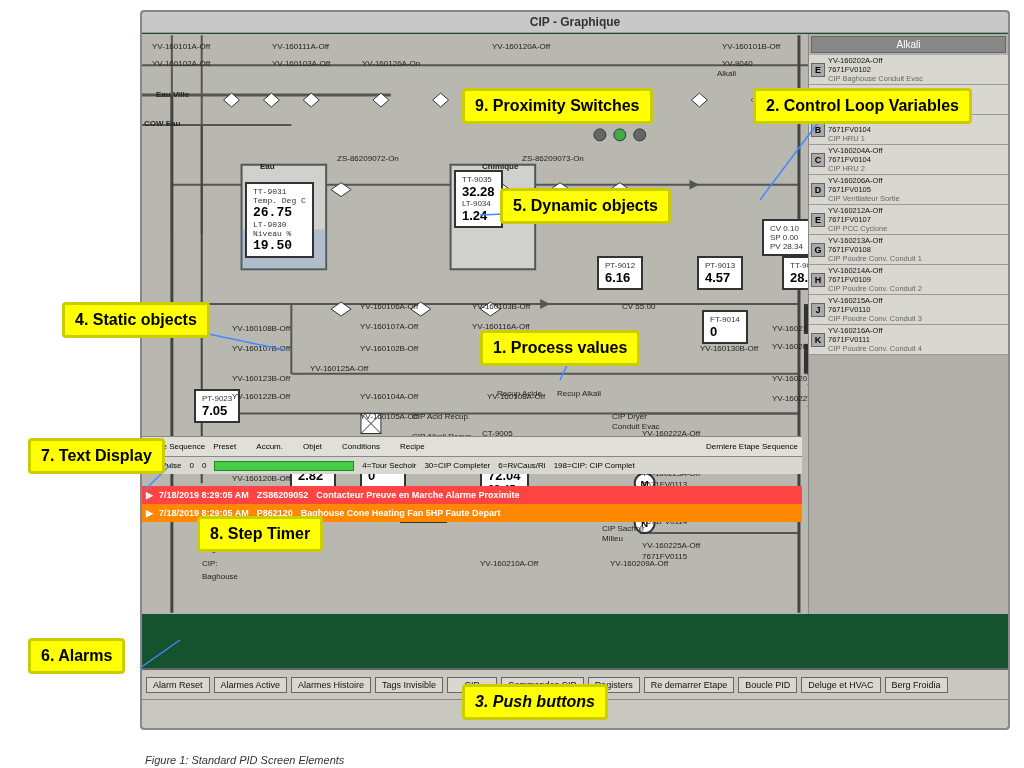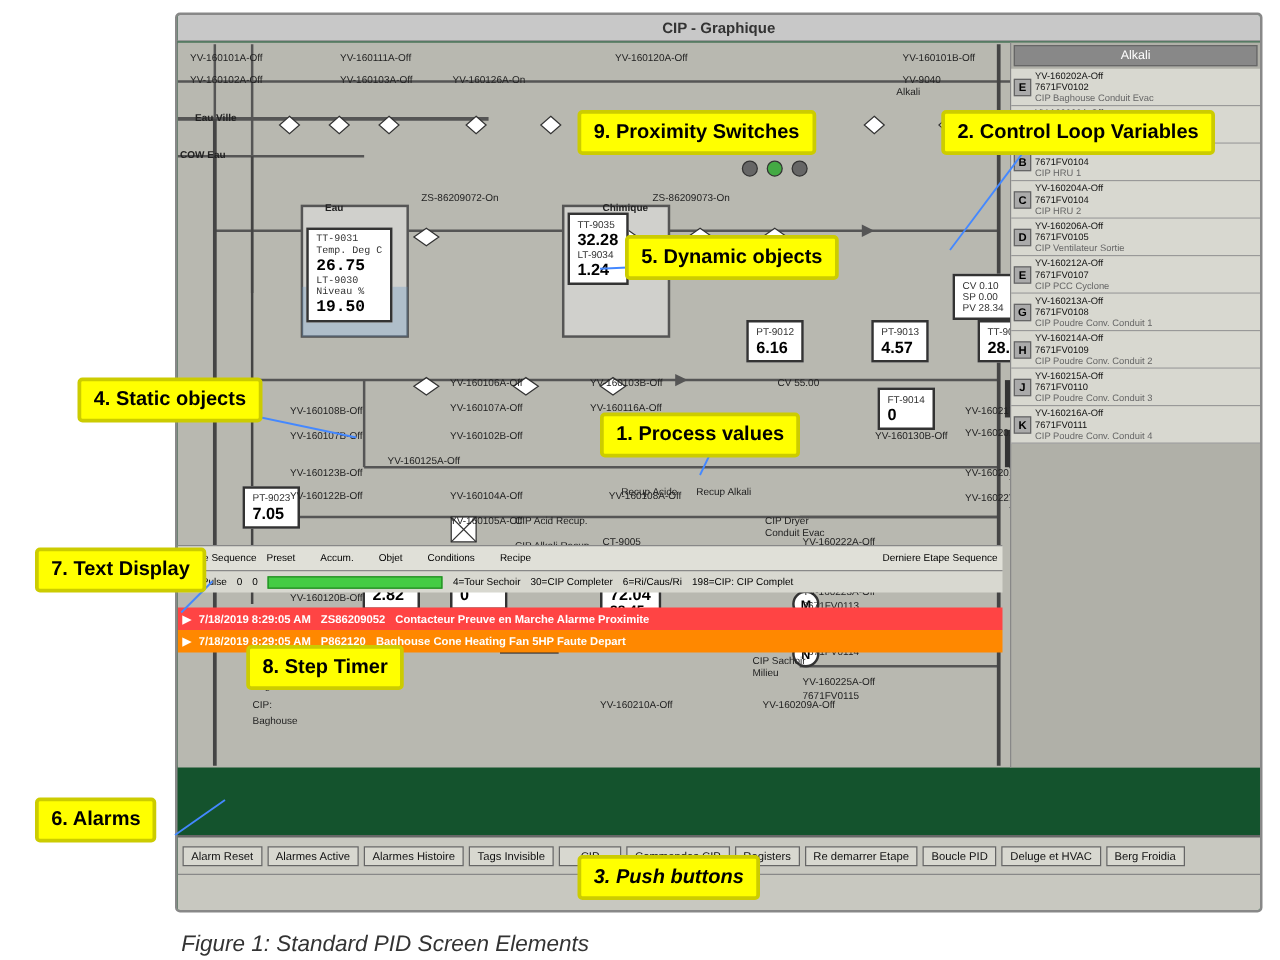--- a/index.html
+++ b/index.html
@@ -204,21 +204,21 @@
       color: #000;
       white-space: nowrap;
       z-index: 100;
     }
 
     
     .figure-caption {
       position: absolute;
       bottom: 2px;
       left: 145px;
-      font-size: 18px;
+      font-size: 11px;
       font-style: italic;
       color: #333;
     }
 
     
     .rc-item {
       display: flex;
       align-items: center;
       border-bottom: 1px solid #999;
       padding: 1px 2px;

